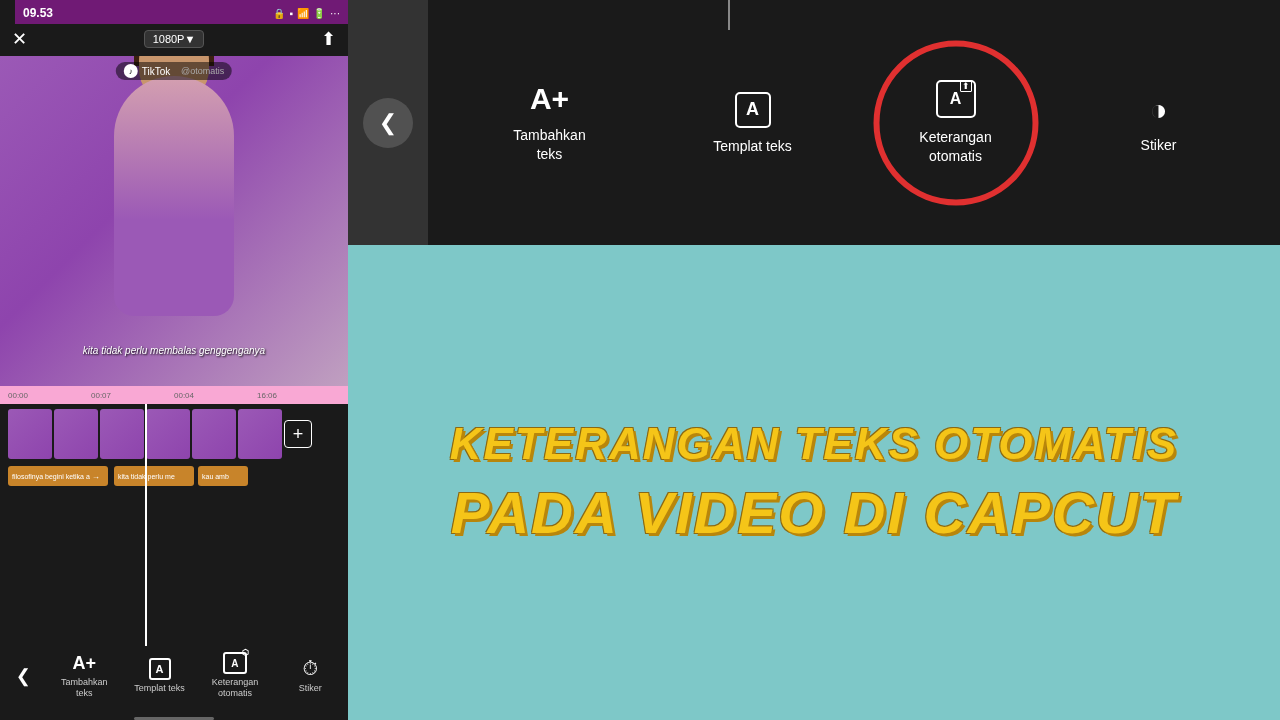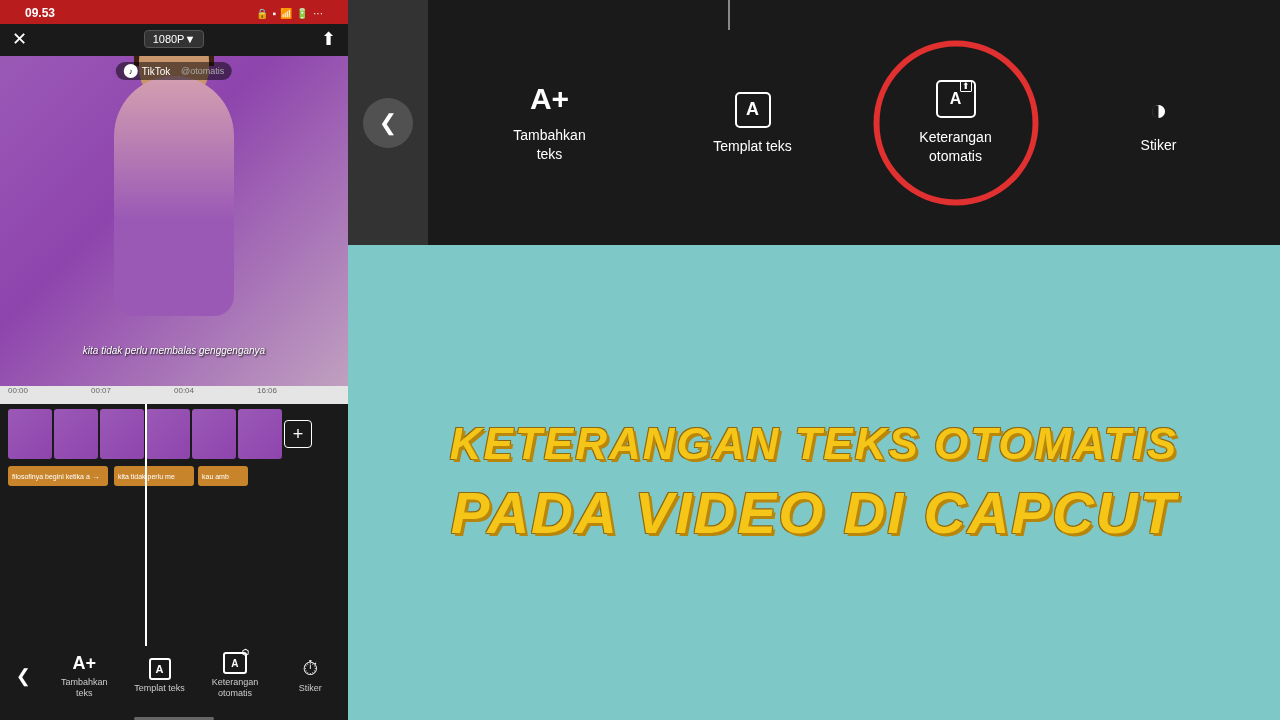--- a/index.html
+++ b/index.html
@@ -19,27 +19,28 @@
       height: 720px;
       background: #1a1a1a;
       position: relative;
       flex-shrink: 0;
       display: flex;
       flex-direction: column;
     }
 
     
     .status-bar {
-      background: #b91c1c;
+      background: #701a75;
       color: white;
       font-size: 11px;
-      padding: 6px 25px 4px;
+      padding: 6px 8px 4px;
       display: flex;
       justify-content: space-between;
       align-items: center;
+      margin-left: 15px;
     }
     .status-time { font-weight: bold; font-size: 12px; }
     .status-icons { display: flex; align-items: center; gap: 4px; font-size: 10px; }
 
     
     .top-bar {
       background: #1a1a1a;
       color: white;
       display: flex;
       align-items: center;
@@ -162,23 +163,24 @@
       display: flex;
       align-items: center;
       justify-content: center;
       font-size: 12px;
       cursor: pointer;
     }
     .control-icons { display: flex; gap: 10px; color: #aaa; font-size: 14px; }
 
     
     .timeline-ruler {
-      background: #e5e5e5;
+      background: #f9a8d4;
       height: 18px;
       display: flex;
+      align-items: center;
       padding: 0 8px;
       flex-shrink: 0;
     }
     .timeline-marks {
       display: flex;
       gap: 0;
       width: 100%;
       position: relative;
     }
     .timeline-mark {

